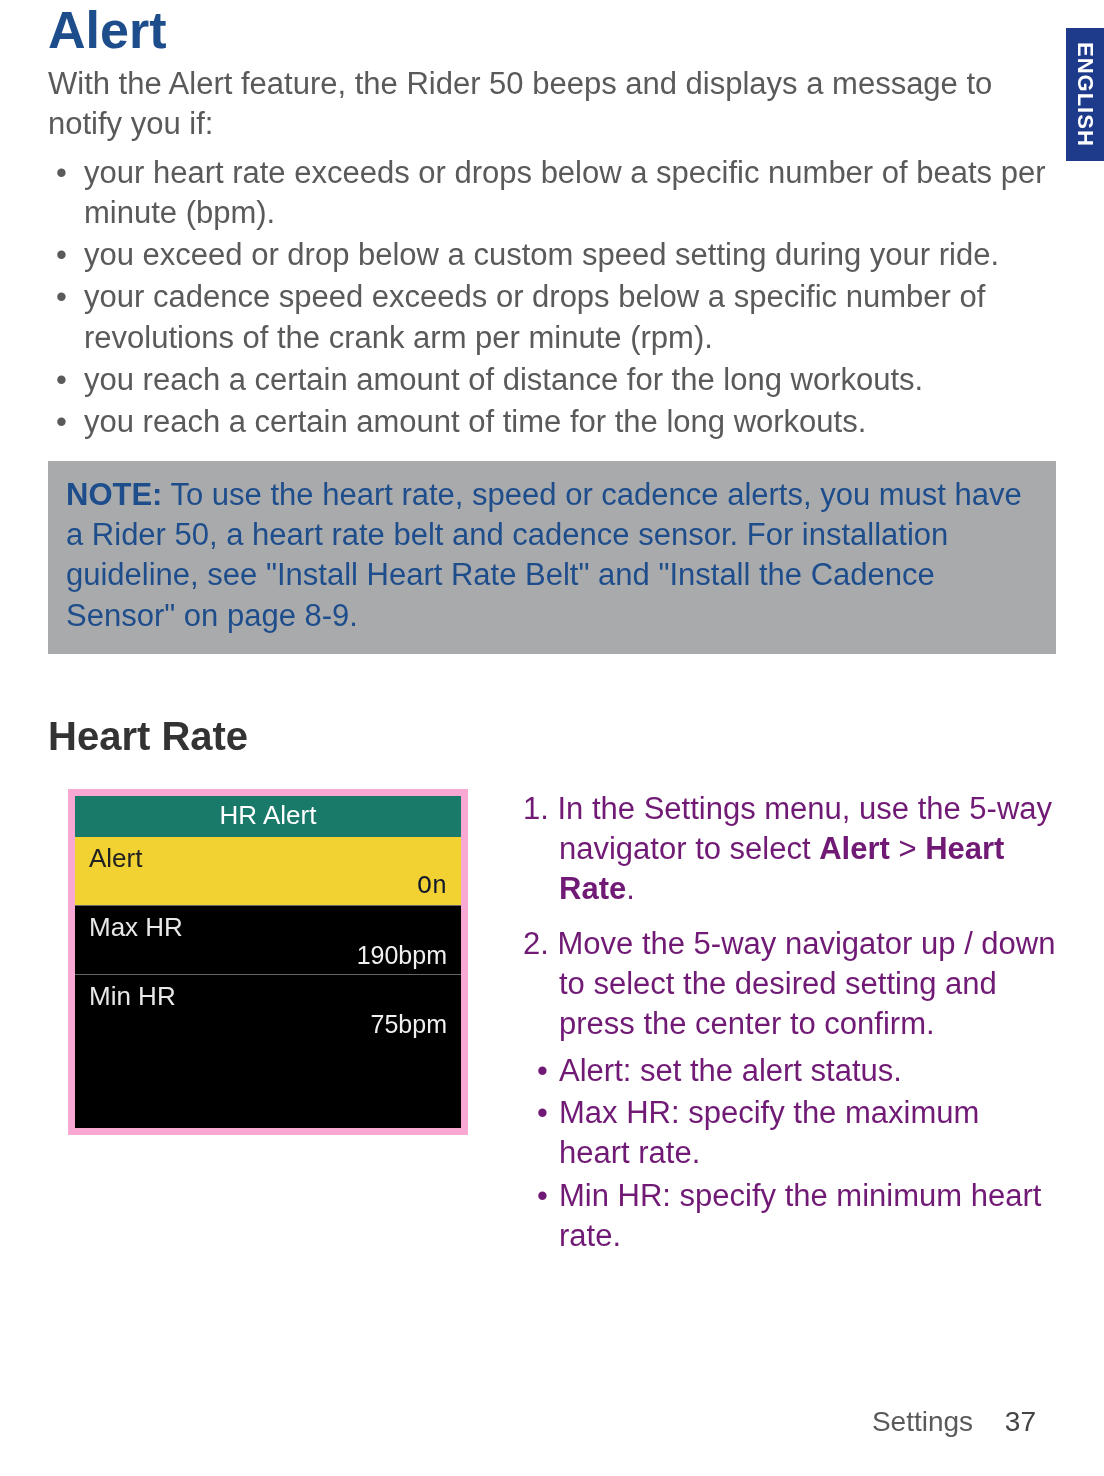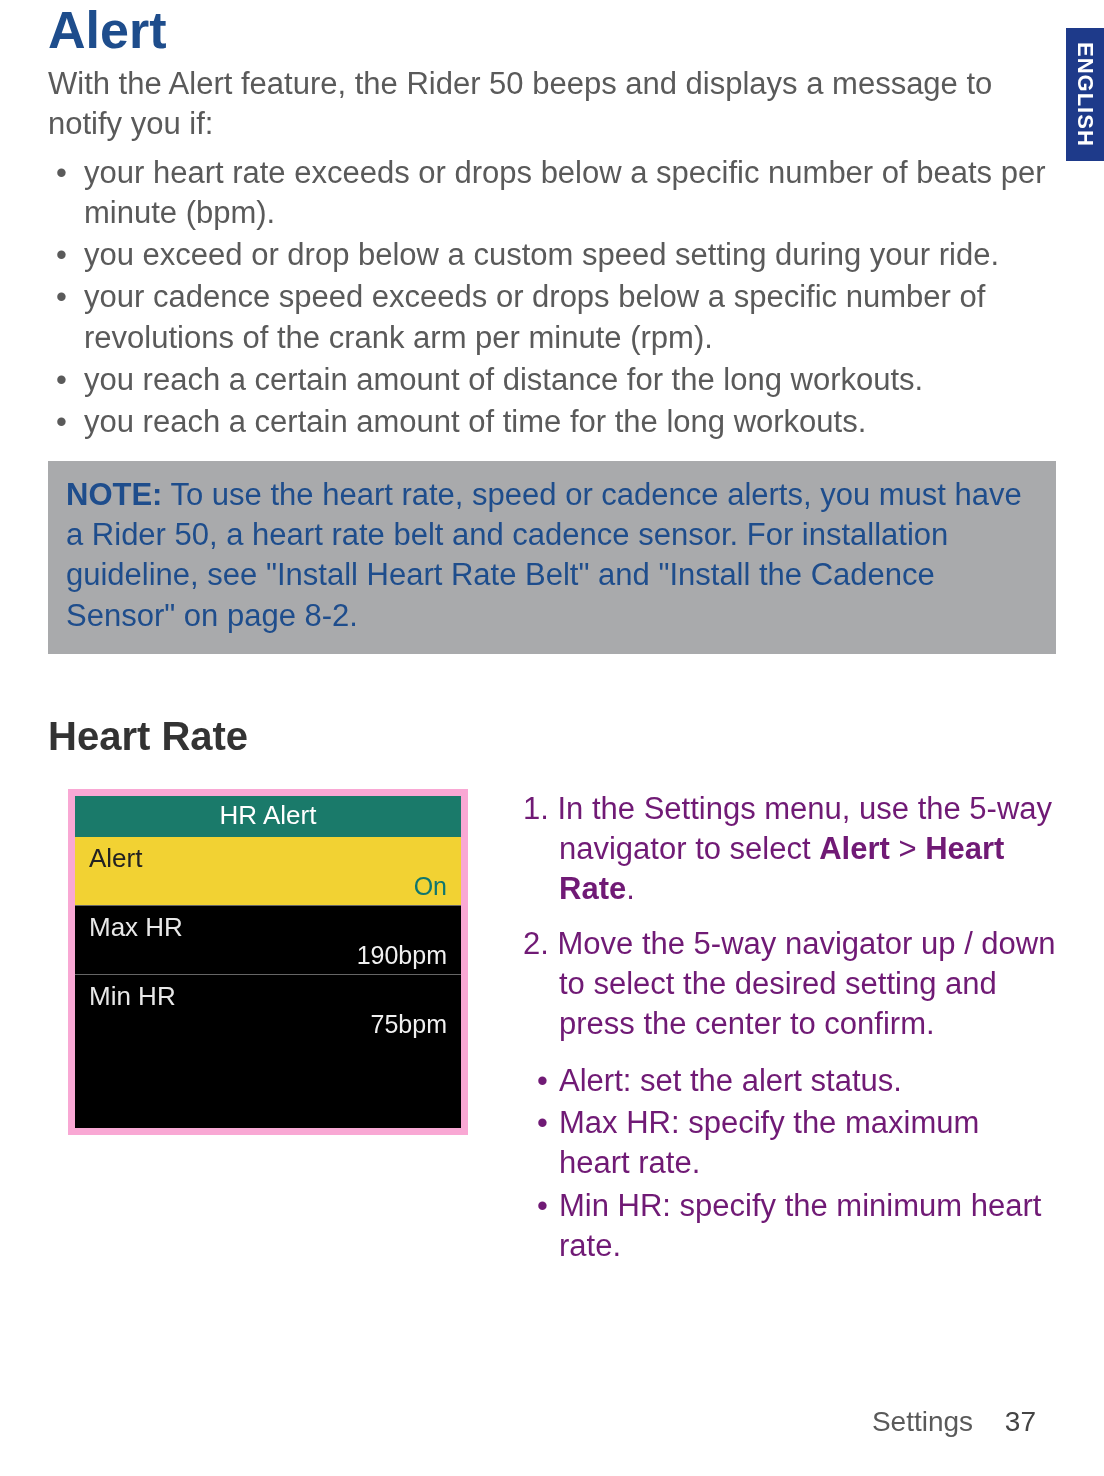--- a/index.html
+++ b/index.html
@@ -110,35 +110,35 @@
     padding-bottom: 2px;
   }
   .row .label { display: block; }
   .row .value {
     display: block;
     text-align: right;
     font-size: 25px;
     margin-top: -2px;
   }
   .row.sep { border-bottom: 1px solid #666; padding-bottom: 4px; }
-  .row.selected .value { color: #0f766e; }
+  .row.selected .value { color: #0f172a; font-family: Liberation Mono, monospace; }
   .row:not(.selected) .value { color: #f0f0f0; }
   .steps {
     flex: 1;
     font-size: 31px;
     line-height: 1.3;
     color: #701a75;
   }
   .step { margin-bottom: 14px; }
   .step-ind { padding-left: 36px; display: block; }
   .bold { font-weight: 700; }
   .sub-bullets {
     list-style: none;
     padding-left: 36px;
-    margin-top: 16px;
+    margin-top: 6px;
   }
   .sub-bullets li { position: relative; margin-bottom: 2px; }
   .sub-bullets li::before {
     content: "•";
     position: absolute;
     left: -22px;
   }
   .footer {
     position: absolute;
     bottom: 38px;
@@ -160,21 +160,21 @@
 <ul class="bullets">
   <li>your heart rate exceeds or drops below a specific number of beats per minute (bpm).</li>
   <li>you exceed or drop below a custom speed setting during your ride.</li>
   <li>your cadence speed exceeds or drops below a specific number of revolutions of the crank arm per minute (rpm).</li>
   <li>you reach a certain amount of distance for the long workouts.</li>
   <li>you reach a certain amount of time for the long workouts.</li>
 </ul>
 
 <div class="note-box">
   <span class="note-label">NOTE:</span>
-  <span>To use the heart rate, speed or cadence alerts, you must have a Rider 50, a heart rate belt and cadence sensor. For installation guideline, see "Install Heart Rate Belt" and "Install the Cadence Sensor" on page 8-2.</span>
+  <span>To use the heart rate, speed or cadence alerts, you must have a Rider 50, a heart rate belt and cadence sensor. For installation guideline, see "Install Heart Rate Belt" and "Install the Cadence Sensor" on page 8-9.</span>
 </div>
 
 <h2 class="subheading">Heart Rate</h2>
 
 <div class="two-col">
   <div class="device">
     <div class="screen">
       <div class="screen-header">HR Alert</div>
       <div class="row selected sep">
         <span class="label">Alert</span>

